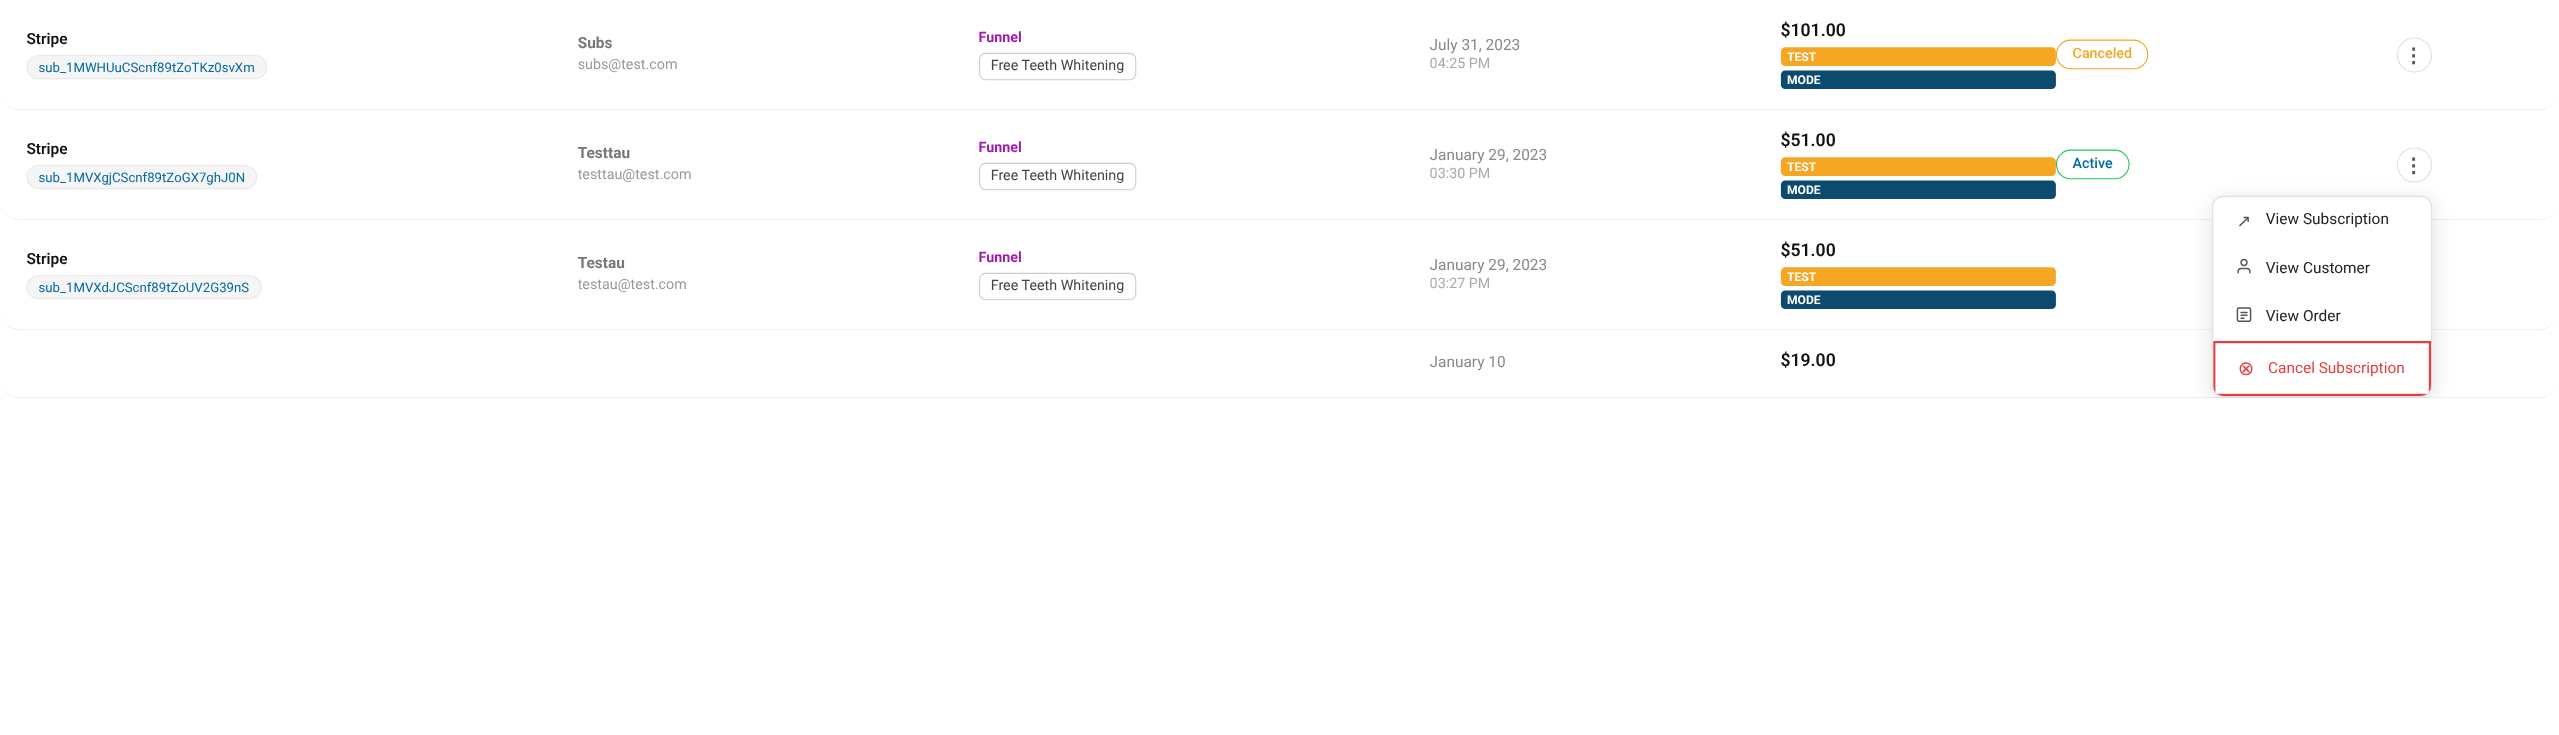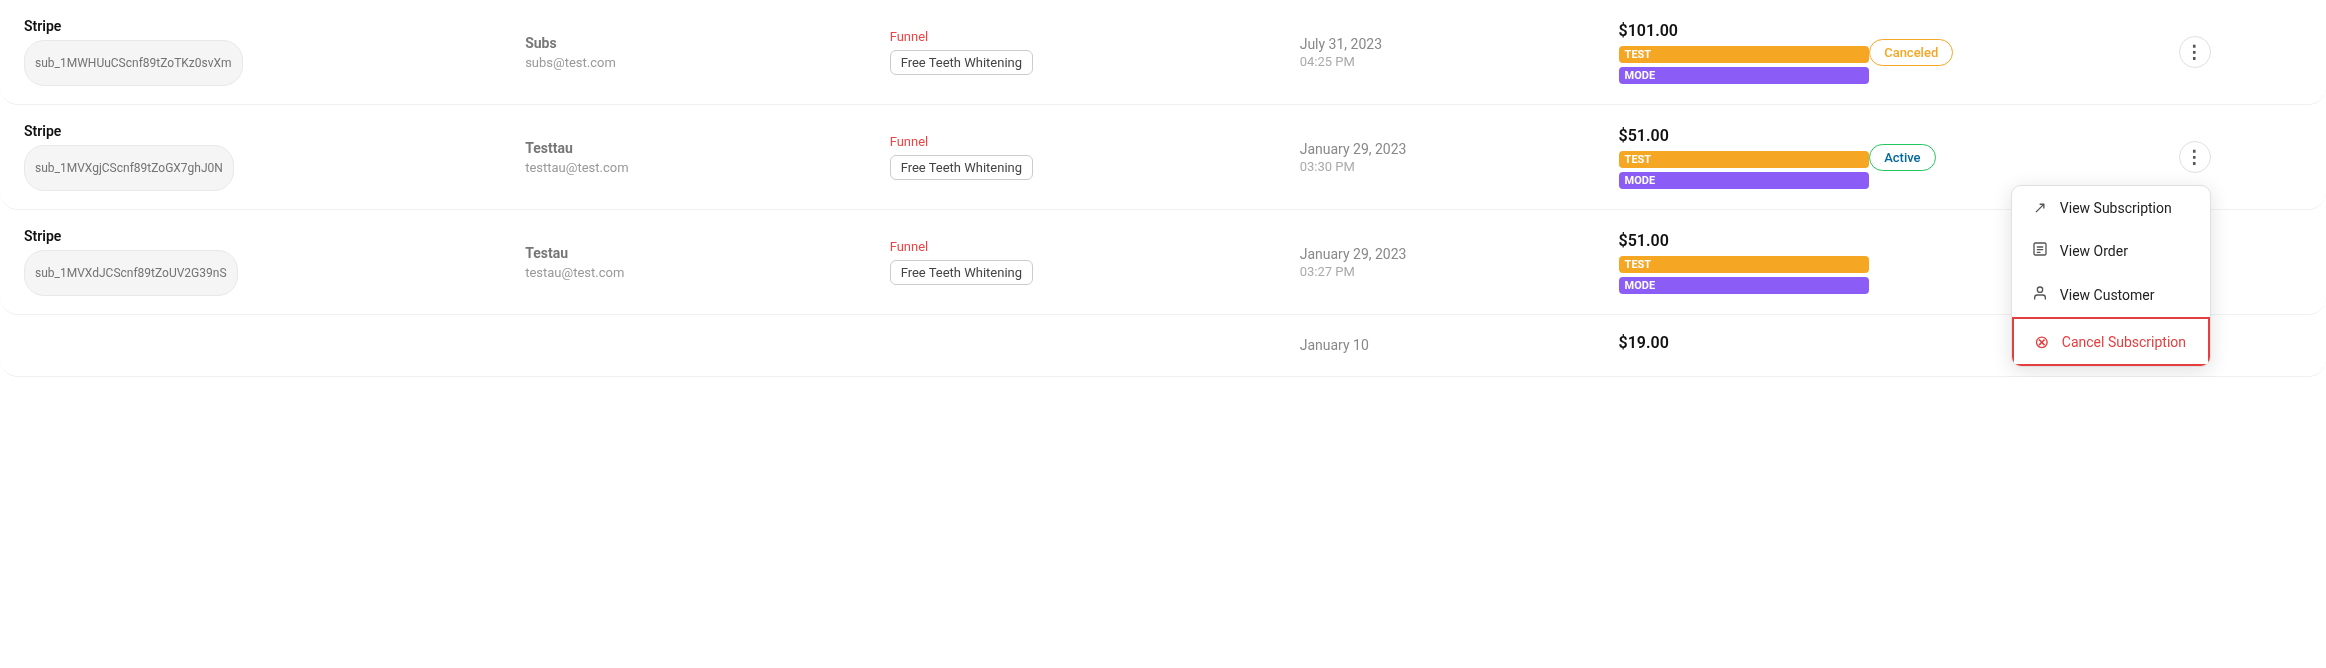--- a/index.html
+++ b/index.html
@@ -55,40 +55,41 @@
     }
     .provider-name {
       font-weight: 600;
       font-size: 14px;
       color: #111;
       margin-bottom: 6px;
     }
     .sub-id {
       display: inline-block;
       font-size: 12px;
-      color: #737373;
+      color: #0369a1;
       background: #f5f5f5;
       border-radius: 20px;
-      padding: 15px 10px;
+      padding: 3px 10px;
       border: 1px solid #e8e8e8;
     }
     .customer-name {
       font-weight: 700;
       font-size: 14px;
       color: #777;
       margin-bottom: 4px;
     }
     .customer-email {
       font-size: 13px;
       color: #999;
     }
     .funnel-label {
       font-size: 13px;
-      color: #ef4444;
+      color: #a21caf;
       margin-bottom: 6px;
+      font-weight: bold;
     }
     .funnel-badge {
       display: inline-block;
       border: 1px solid #ccc;
       border-radius: 6px;
       padding: 4px 10px;
       font-size: 13px;
       color: #444;
       background: #fff;
     }
@@ -112,21 +113,21 @@
       background: #f5a623;
       color: #fff;
       font-size: 11px;
       font-weight: 700;
       padding: 2px 6px;
       border-radius: 4px;
       margin-bottom: 2px;
     }
     .mode-badge {
       display: inline-block;
-      background: #8b5cf6;
+      background: #0c4a6e;
       color: #fff;
       font-size: 11px;
       font-weight: 700;
       padding: 2px 6px;
       border-radius: 4px;
     }
     .badges-col {
       display: flex;
       flex-direction: column;
       gap: 2px;
@@ -278,41 +279,41 @@
     </div>
     <div class="col-actions">
       <button class="more-btn">
         <span class="dots">⋮</span>
       </button>
 
       <div class="dropdown-menu">
         <div class="dropdown-item">
           <span class="dropdown-icon">↗</span>
           <span class="dropdown-label">View Subscription</span>
+        </div>
+        <div class="dropdown-item">
+          <span class="dropdown-icon">
+            <svg width="16" height="16" viewBox="0 0 24 24" fill="none" stroke="#555" stroke-width="2" stroke-linecap="round" stroke-linejoin="round">
+              <path d="M20 21v-2a4 4 0 0 0-4-4H8a4 4 0 0 0-4 4v2"></path>
+              <circle cx="12" cy="7" r="4"></circle>
+            </svg>
+          </span>
+          <span class="dropdown-label">View Customer</span>
         </div>
         <div class="dropdown-item">
           <span class="dropdown-icon">
             <svg width="16" height="16" viewBox="0 0 24 24" fill="none" stroke="#555" stroke-width="2" stroke-linecap="round" stroke-linejoin="round">
               <rect x="3" y="3" width="18" height="18" rx="2"></rect>
               <line x1="8" y1="9" x2="16" y2="9"></line>
               <line x1="8" y1="13" x2="16" y2="13"></line>
               <line x1="8" y1="17" x2="12" y2="17"></line>
             </svg>
           </span>
           <span class="dropdown-label">View Order</span>
         </div>
-        <div class="dropdown-item">
-          <span class="dropdown-icon">
-            <svg width="16" height="16" viewBox="0 0 24 24" fill="none" stroke="#555" stroke-width="2" stroke-linecap="round" stroke-linejoin="round">
-              <path d="M20 21v-2a4 4 0 0 0-4-4H8a4 4 0 0 0-4 4v2"></path>
-              <circle cx="12" cy="7" r="4"></circle>
-            </svg>
-          </span>
-          <span class="dropdown-label">View Customer</span>
-        </div>
         <div class="dropdown-item danger" style="border: 2px solid #e53e3e;">
           <span class="dropdown-icon danger-icon" style="color:#e53e3e; font-size:18px;">⊗</span>
           <span class="dropdown-label danger-label" style="color:#e53e3e;">Cancel Subscription</span>
         </div>
       </div>
     </div>
   </div>
 
   <div class="table-row">
     <div class="col-provider">

